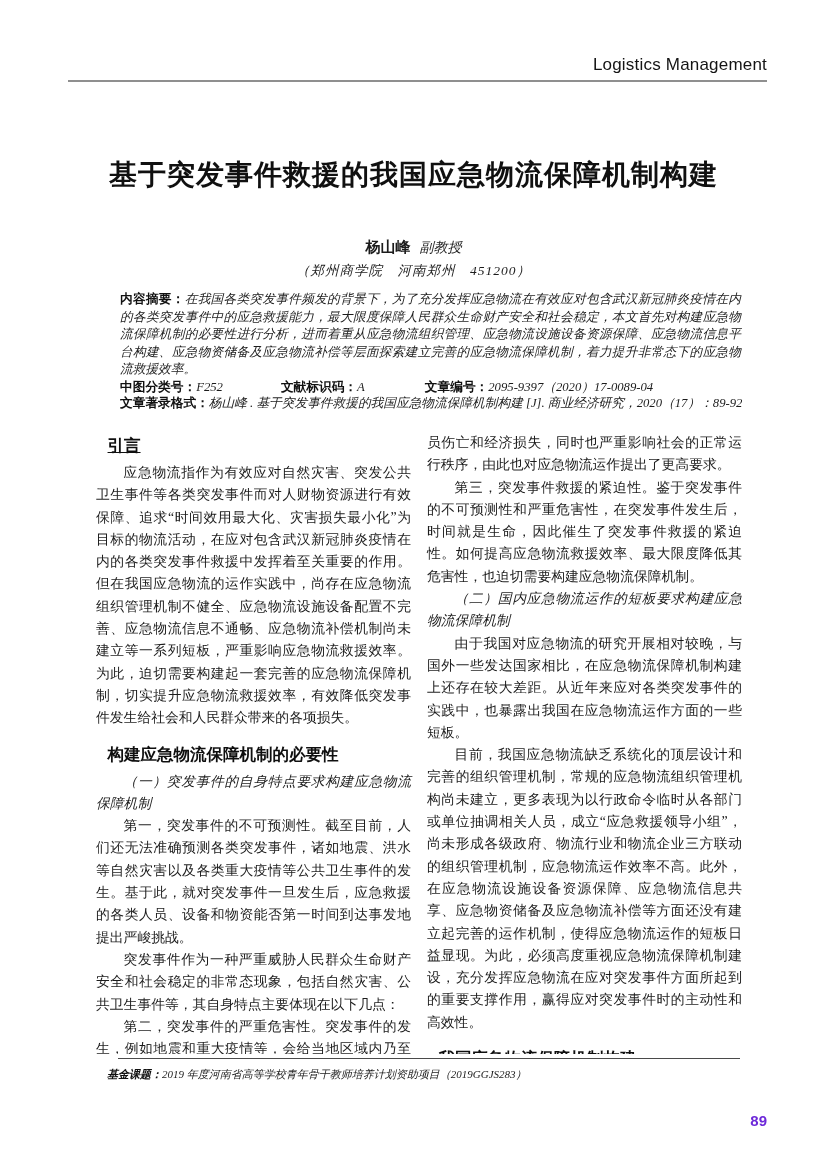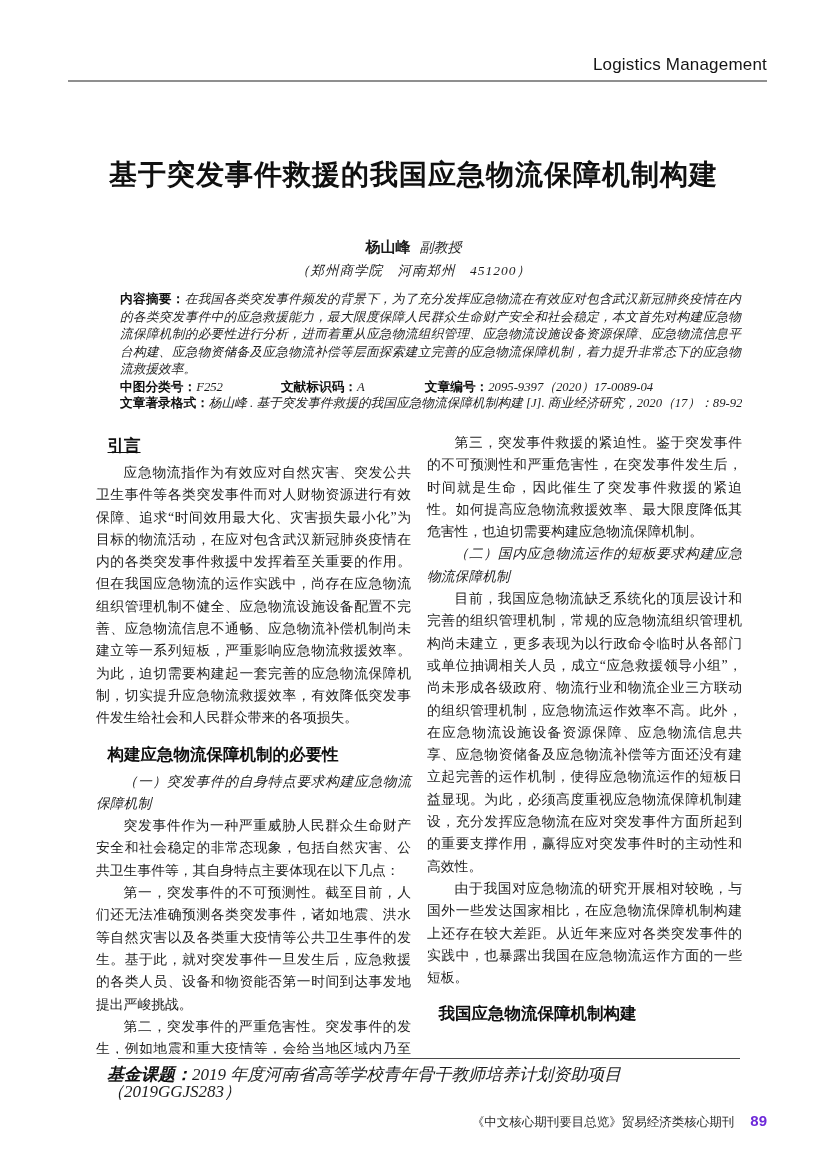--- a/index.html
+++ b/index.html
@@ -57,21 +57,21 @@
   h2.sec{
     font-family:"Liberation Sans","DejaVu Sans",sans-serif;
     font-size:16.5px;font-weight:700;color:#0f0f0f;
     line-height:20px;margin:14px 0 7px 0;padding-left:.7em;
   }
   h2.sec.first{margin-top:3px;text-decoration:underline;}
   
   .fund-rule{position:absolute;top:1058px;left:118px;width:622px;height:1px;background:#4a4a4a;}
   .footnote{
     position:absolute;top:1066px;left:107px;width:640px;margin:0;
-    font-size:17px;font-style:italic;line-height:17px;
+    font-size:11px;font-style:italic;line-height:17px;
   }
   
   .page-footer{
     position:absolute;top:1112px;right:60px;
     font-family:"Liberation Sans","DejaVu Sans",sans-serif;
     font-size:12.5px;color:#2a2a2a;display:flex;align-items:baseline;
   }
   .pagenum{font-weight:700;font-size:15px;margin-left:16px;color:#6d28d9;}
 </style>
 </head>
@@ -94,35 +94,35 @@
     <p class="meta-line"><span class="lbl">中图分类号：</span><span class="kai">F252</span><span class="gap1"></span><span class="lbl">文献标识码：</span><span class="kai">A</span><span class="gap2"></span><span class="lbl">文章编号：</span><span class="kai">2095-9397（2020）17-0089-04</span></p>
     <p class="meta-line"><span class="lbl">文章著录格式：</span><span class="kai">杨山峰 . 基于突发事件救援的我国应急物流保障机制构建 [J]. 商业经济研究，2020（17）：89-92</span></p>
   </section>
 
   <section class="cols">
     <div class="col">
       <h2 class="sec first">引言</h2>
       <p class="para">应急物流指作为有效应对自然灾害、突发公共卫生事件等各类突发事件而对人财物资源进行有效保障、追求“时间效用最大化、灾害损失最小化”为目标的物流活动，在应对包含武汉新冠肺炎疫情在内的各类突发事件救援中发挥着至关重要的作用。但在我国应急物流的运作实践中，尚存在应急物流组织管理机制不健全、应急物流设施设备配置不完善、应急物流信息不通畅、应急物流补偿机制尚未建立等一系列短板，严重影响应急物流救援效率。为此，迫切需要构建起一套完善的应急物流保障机制，切实提升应急物流救援效率，有效降低突发事件发生给社会和人民群众带来的各项损失。</p>
       <h2 class="sec">构建应急物流保障机制的必要性</h2>
       <p class="sub">（一）突发事件的自身特点要求构建应急物流保障机制</p>
+      <p class="para">第一，突发事件的不可预测性。截至目前，人们还无法准确预测各类突发事件，诸如地震、洪水等自然灾害以及各类重大疫情等公共卫生事件的发生。基于此，就对突发事件一旦发生后，应急救援的各类人员、设备和物资能否第一时间到达事发地提出严峻挑战。</p>
       <p class="para">突发事件作为一种严重威胁人民群众生命财产安全和社会稳定的非常态现象，包括自然灾害、公共卫生事件等，其自身特点主要体现在以下几点：</p>
-      <p class="para">第一，突发事件的不可预测性。截至目前，人们还无法准确预测各类突发事件，诸如地震、洪水等自然灾害以及各类重大疫情等公共卫生事件的发生。基于此，就对突发事件一旦发生后，应急救援的各类人员、设备和物资能否第一时间到达事发地提出严峻挑战。</p>
       <p class="para">第二，突发事件的严重危害性。突发事件的发生，例如地震和重大疫情等，会给当地区域内乃至全国人民带来重大的人员伤亡和财产损失，严重威胁社会稳定。近期爆发的武汉新冠肺炎疫情不仅在全国范围内造成了重大的人</p>
     </div>
     <div class="col">
+      <p class="para cont">员伤亡和经济损失，同时也严重影响社会的正常运行秩序，由此也对应急物流运作提出了更高要求。</p>
       <p class="para">第三，突发事件救援的紧迫性。鉴于突发事件的不可预测性和严重危害性，在突发事件发生后，时间就是生命，因此催生了突发事件救援的紧迫性。如何提高应急物流救援效率、最大限度降低其危害性，也迫切需要构建应急物流保障机制。</p>
       <p class="sub">（二）国内应急物流运作的短板要求构建应急物流保障机制</p>
+      <p class="para">由于我国对应急物流的研究开展相对较晚，与国外一些发达国家相比，在应急物流保障机制构建上还存在较大差距。从近年来应对各类突发事件的实践中，也暴露出我国在应急物流运作方面的一些短板。</p>
       <p class="para">目前，我国应急物流缺乏系统化的顶层设计和完善的组织管理机制，常规的应急物流组织管理机构尚未建立，更多表现为以行政命令临时从各部门或单位抽调相关人员，成立“应急救援领导小组”，尚未形成各级政府、物流行业和物流企业三方联动的组织管理机制，应急物流运作效率不高。此外，在应急物流设施设备资源保障、应急物流信息共享、应急物资储备及应急物流补偿等方面还没有建立起完善的运作机制，使得应急物流运作的短板日益显现。为此，必须高度重视应急物流保障机制建设，充分发挥应急物流在应对突发事件方面所起到的重要支撑作用，赢得应对突发事件时的主动性和高效性。</p>
-      <p class="para">由于我国对应急物流的研究开展相对较晚，与国外一些发达国家相比，在应急物流保障机制构建上还存在较大差距。从近年来应对各类突发事件的实践中，也暴露出我国在应急物流运作方面的一些短板。</p>
       <h2 class="sec">我国应急物流保障机制构建</h2>
 
     </div>
   </section>
 
   <div class="fund-rule"></div>
   <p class="footnote"><span class="lbl" style="font-style:italic">基金课题：</span><span>2019 年度河南省高等学校青年骨干教师培养计划资助项目（2019GGJS283）</span></p>
 
   <div class="page-footer">
-    <span>《中文核心期刊要目总览》贸易经济类核心期刊</span>
     <span class="pagenum">89</span>
   </div>
 
 </div>
 
 </body></html>

